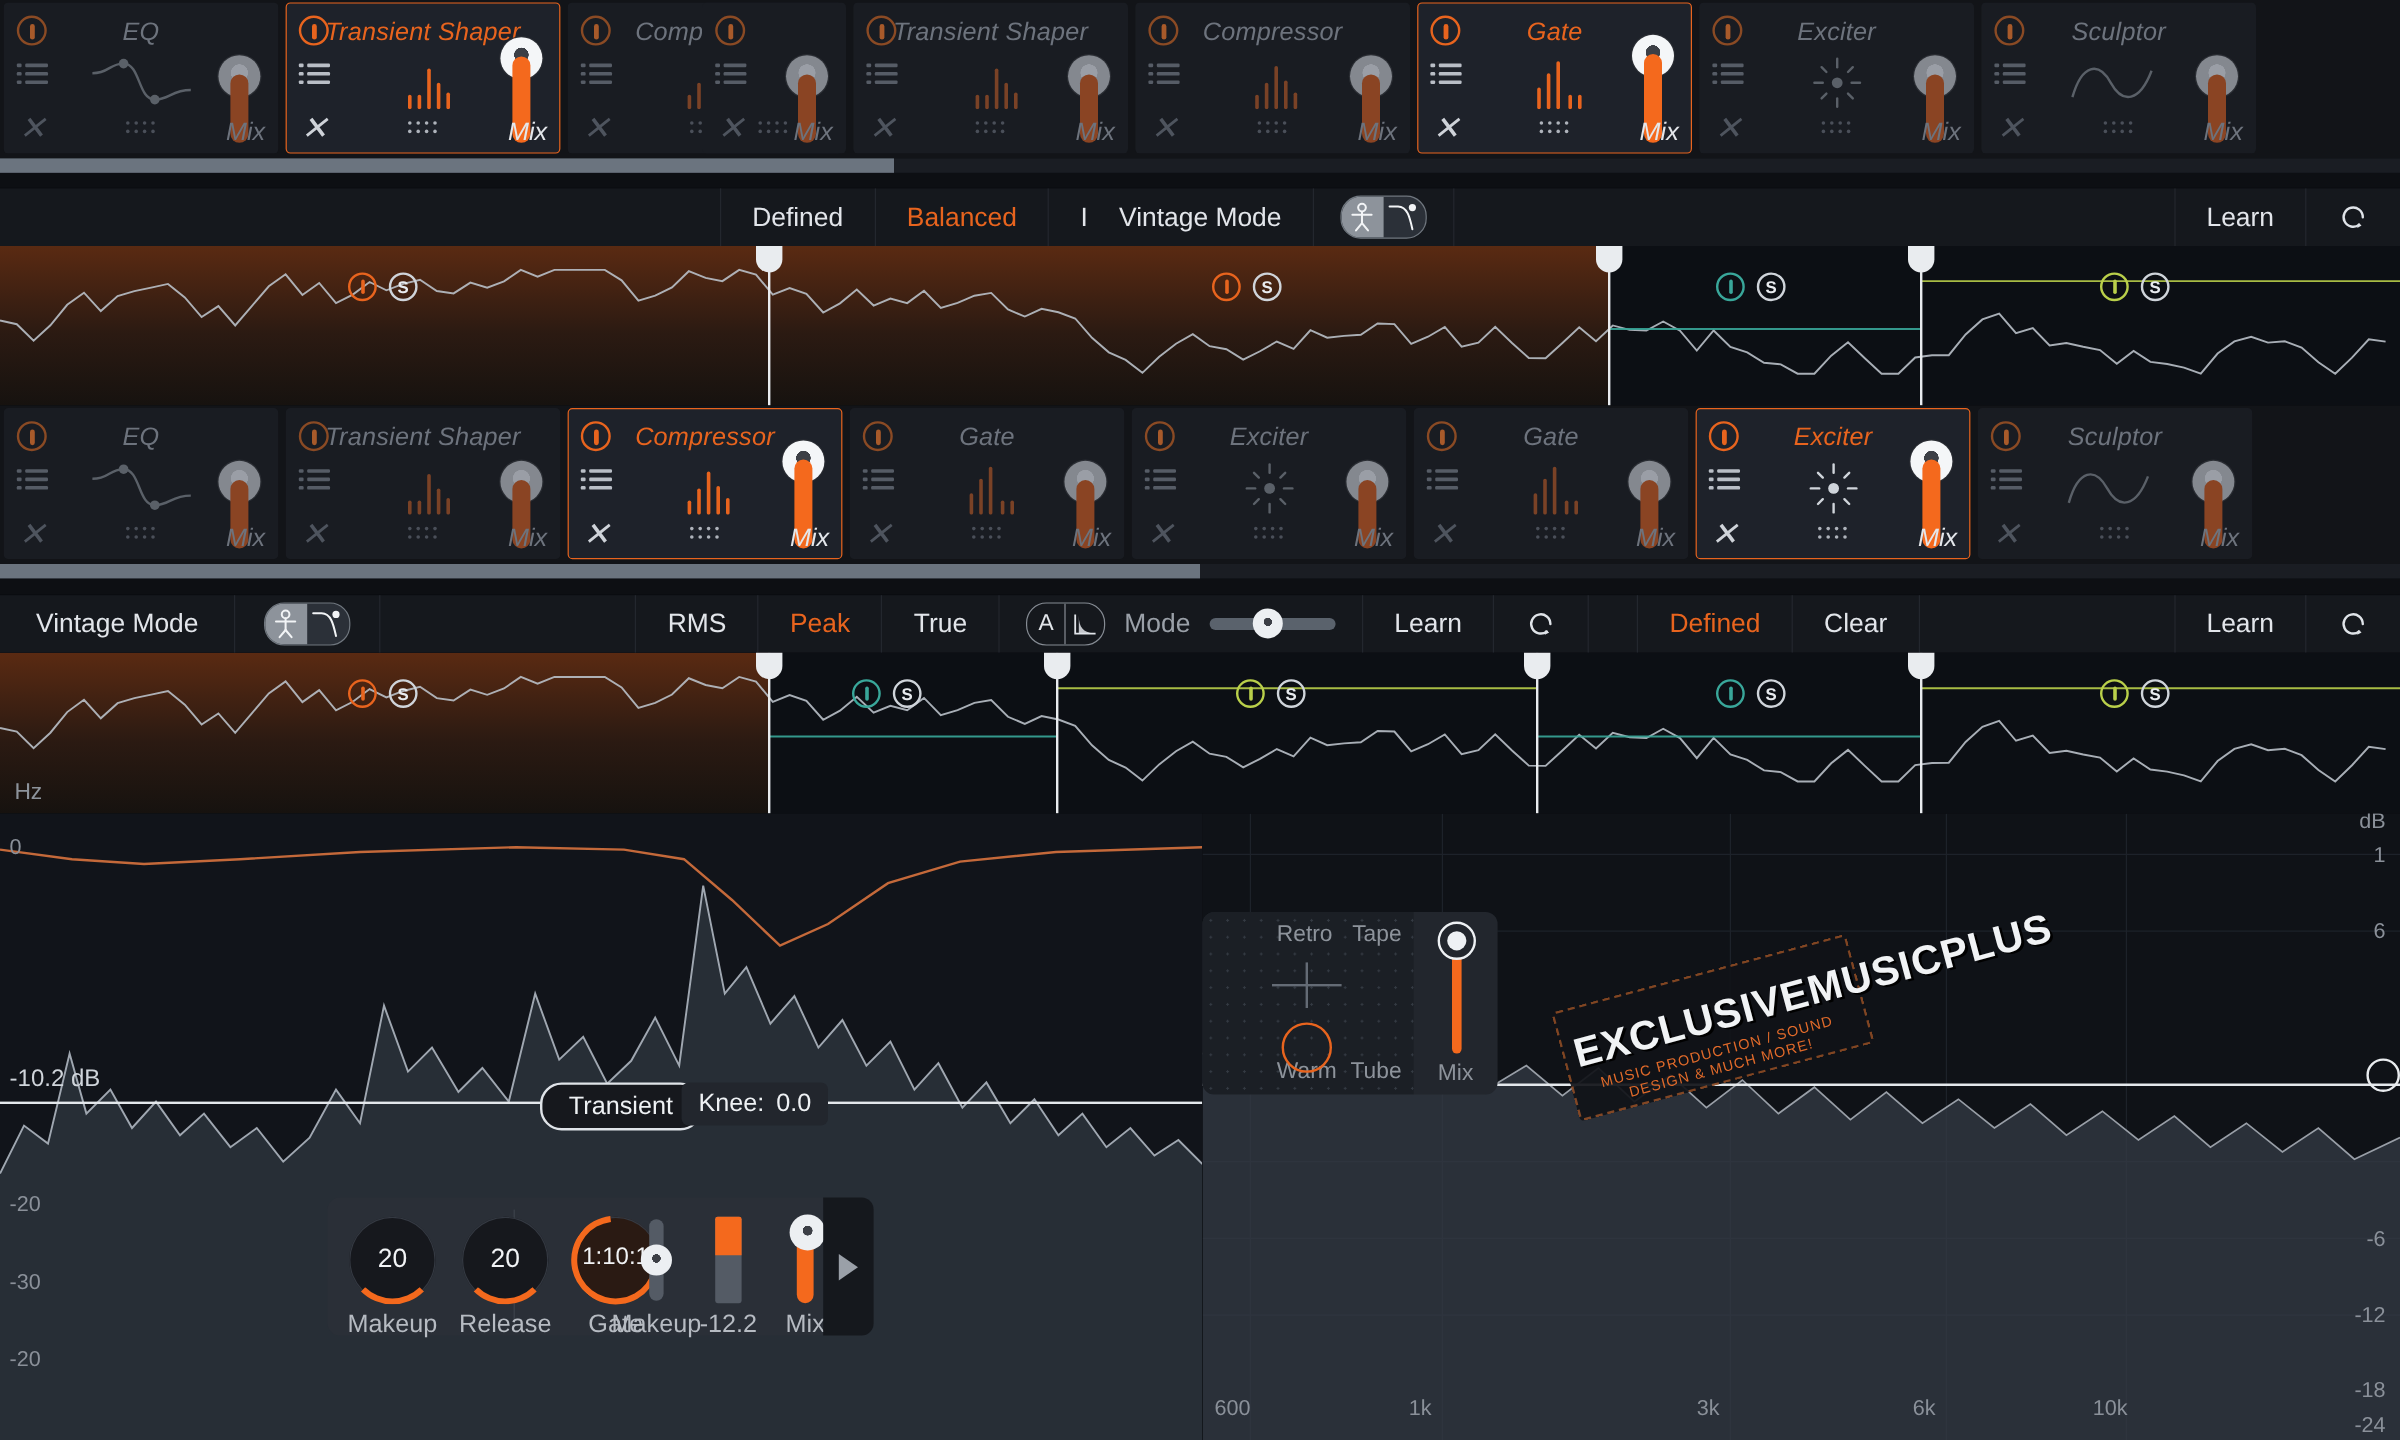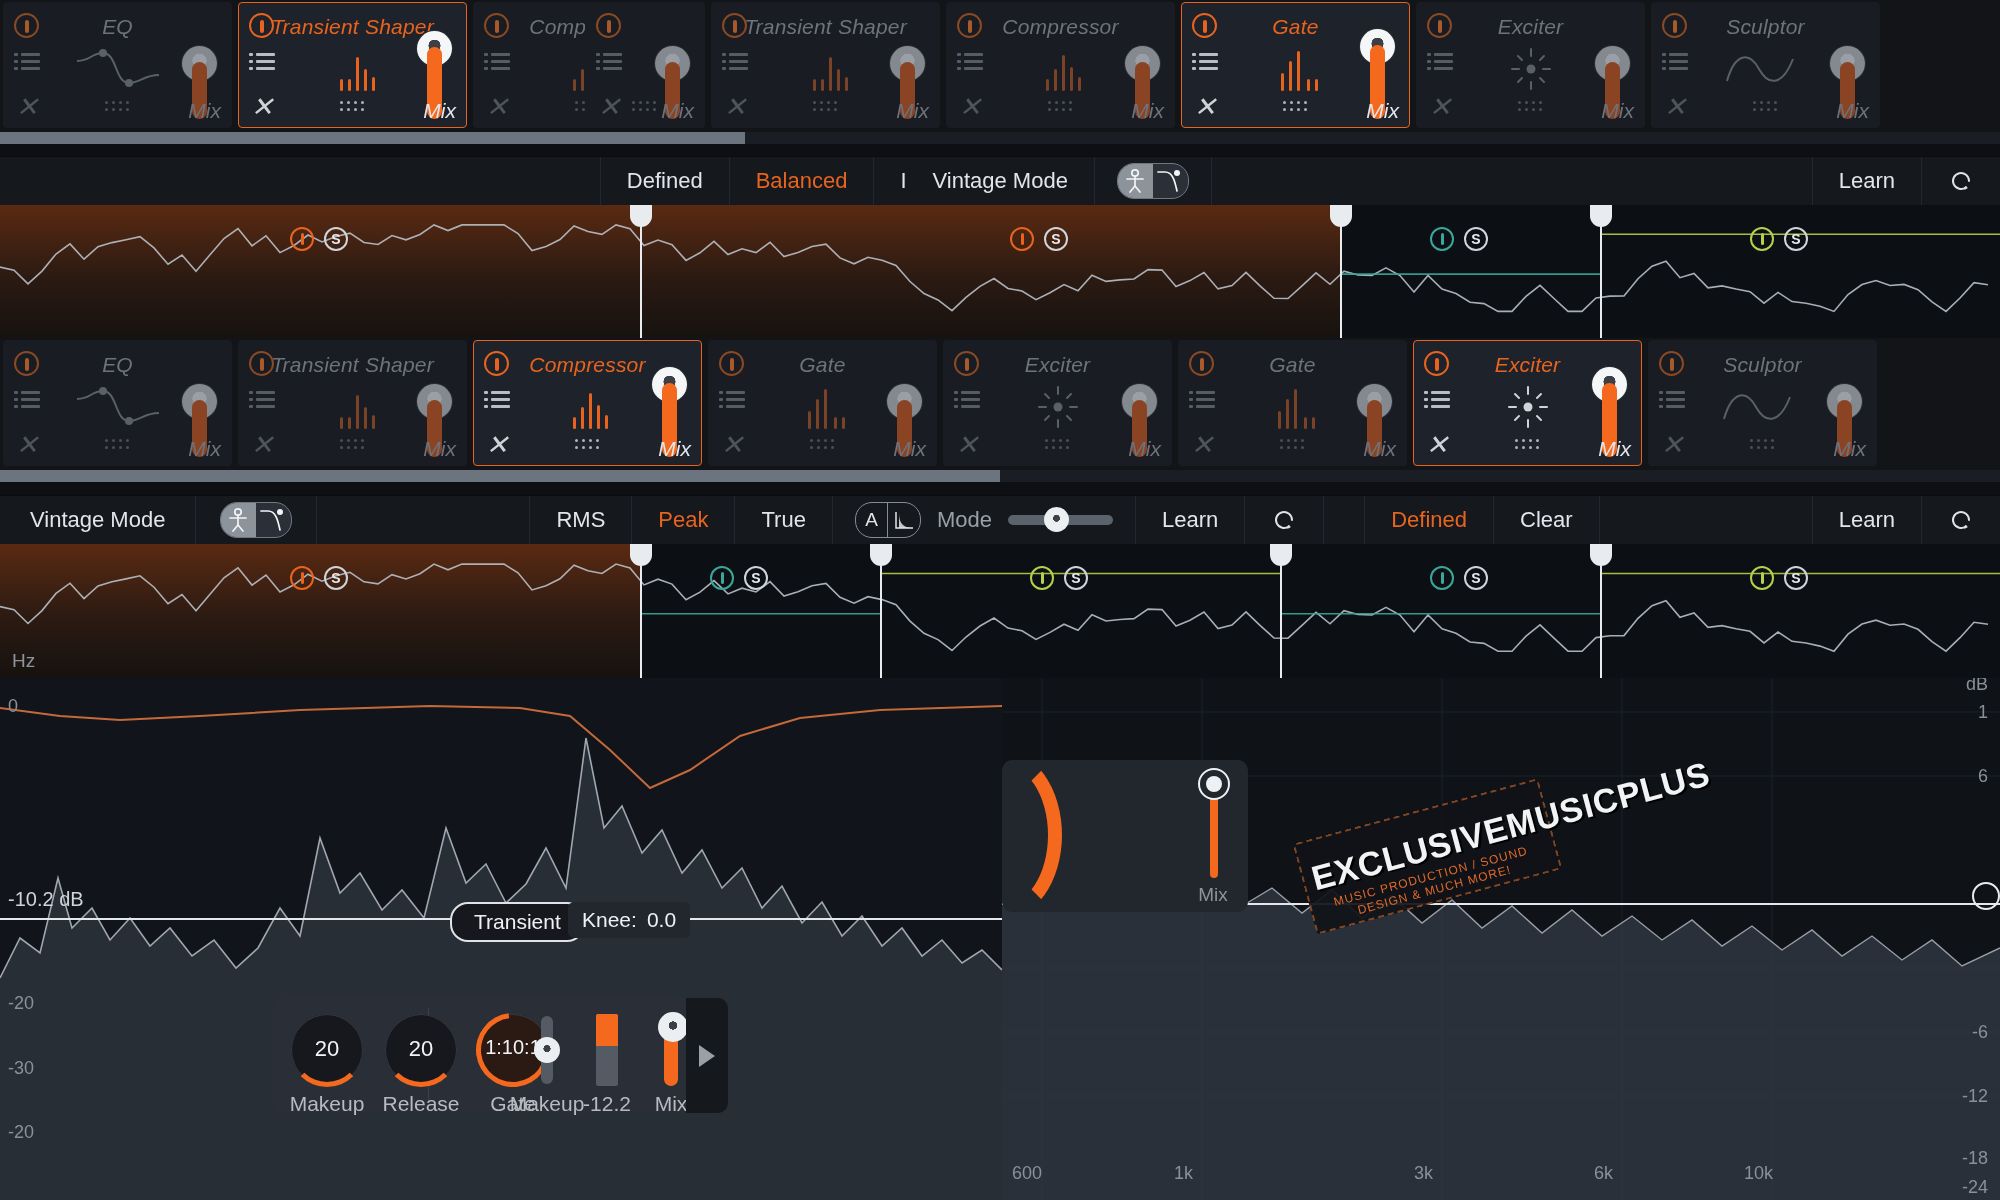--- a/index.html
+++ b/index.html
@@ -967,20 +967,29 @@
     <div class="vsk" style="left:385px;top:14px;width:30px;height:30px;"></div>
     <div class="klab" style="left:343px;top:94px;">Mix</div>
 
     <div class="arrowbtn">
         <div class="tri"></div>
       </div>
   </div>
 
   <div class="xpanel">
     <div class="bigarc"></div>
+    <div class="xpad">
+      <div class="xlab" style="left:62px;top:8px;">Retro</div>
+      <div class="xlab" style="right:10px;top:8px;">Tape</div>
+      <div class="xlab" style="left:62px;bottom:8px;">Warm</div>
+      <div class="xlab" style="right:10px;bottom:8px;">Tube</div>
+      <div class="xcross" style="left:86px;top:42px;width:1.5px;height:38px;"></div>
+      <div class="xcross" style="left:58px;top:60px;width:58px;height:1.5px;"></div>
+      <div class="xcirc" style="left:66px;top:92px;"></div>
+    </div>
     <div class="xmix">
       <div style="position:absolute;left:32px;top:24px;width:8px;height:94px;background:#f4691d;border-radius:4px;"></div>
       <div style="position:absolute;left:20px;top:8px;width:32px;height:32px;border-radius:50%;
                   border:2px solid #eef1f4;box-sizing:border-box;background:#22262d;">
         <div style="position:absolute;left:6px;top:6px;width:16px;height:16px;border-radius:50%;background:#eef1f4;"></div>
       </div>
       <div class="xlab" style="left:0;bottom:6px;width:70px;text-align:center;">Mix</div>
     </div>
   </div>
 

